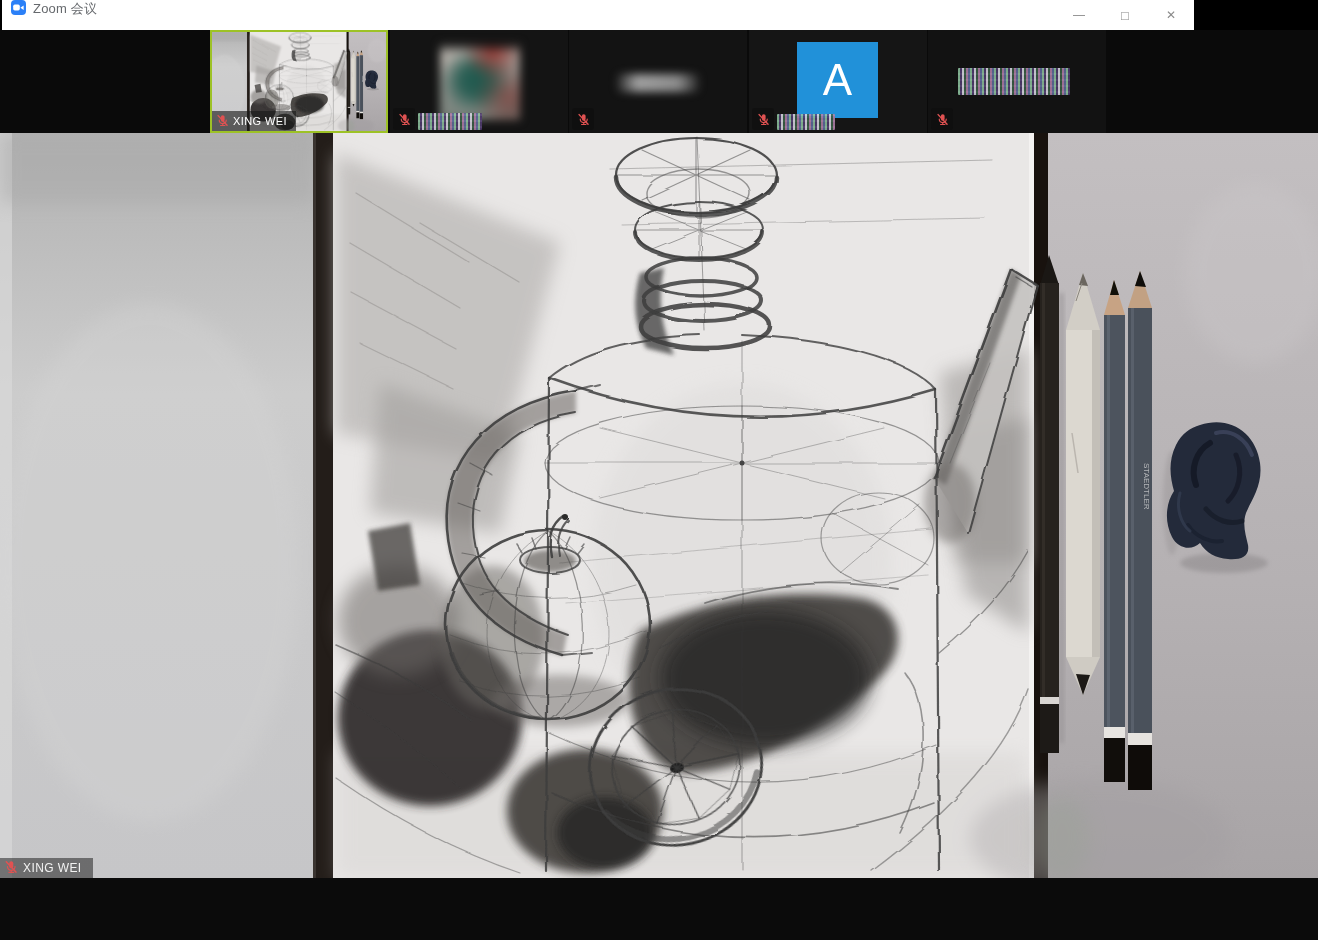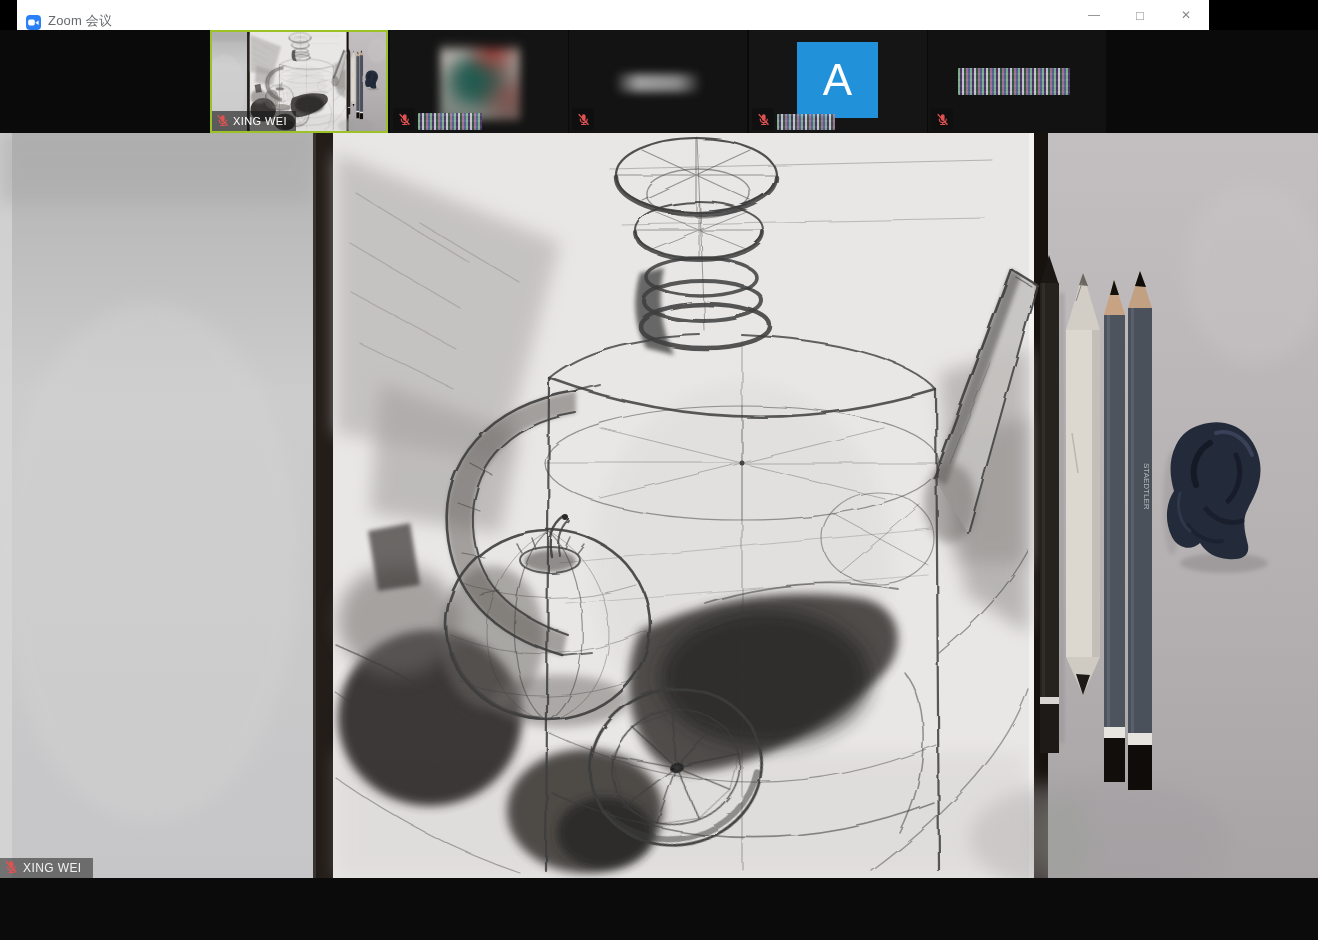--- a/index.html
+++ b/index.html
@@ -1,22 +1,22 @@
 <!DOCTYPE html>
 <html><head>
 <meta charset="utf-8">
 <style>
   * { margin:0; padding:0; box-sizing:border-box; }
   html,body { width:1318px; height:940px; background:#000; overflow:hidden;
     font-family:"Liberation Sans", sans-serif; }
   .app { position:relative; width:1318px; height:940px; background:#000; }
 
   
-  .titlebar { position:absolute; top:0; left:17px; width:1192px; height:30px;
-    background:#ffffff; display:flex; align-items:flex-end; }
+  .titlebar { position:absolute; top:0; left:2px; width:1192px; height:30px;
+    background:#ffffff; display:flex; align-items:flex-start; }
   .zoom-logo { width:15px; height:15px; margin-left:9px; border-radius:4px;
     background:#2b80f7; position:relative; flex:0 0 auto; }
   .zoom-logo svg { position:absolute; inset:0; }
   .win-title { margin-left:7px; font-size:13px; color:#66696d; letter-spacing:.2px; }
   .win-controls { margin-left:auto; display:flex; height:30px; }
   .win-btn { width:46px; height:30px; display:flex; align-items:center; justify-content:center;
     color:#8a8a8a; font-size:12px; cursor:default; }
   .win-btn.max { font-size:13px; }
 
   

